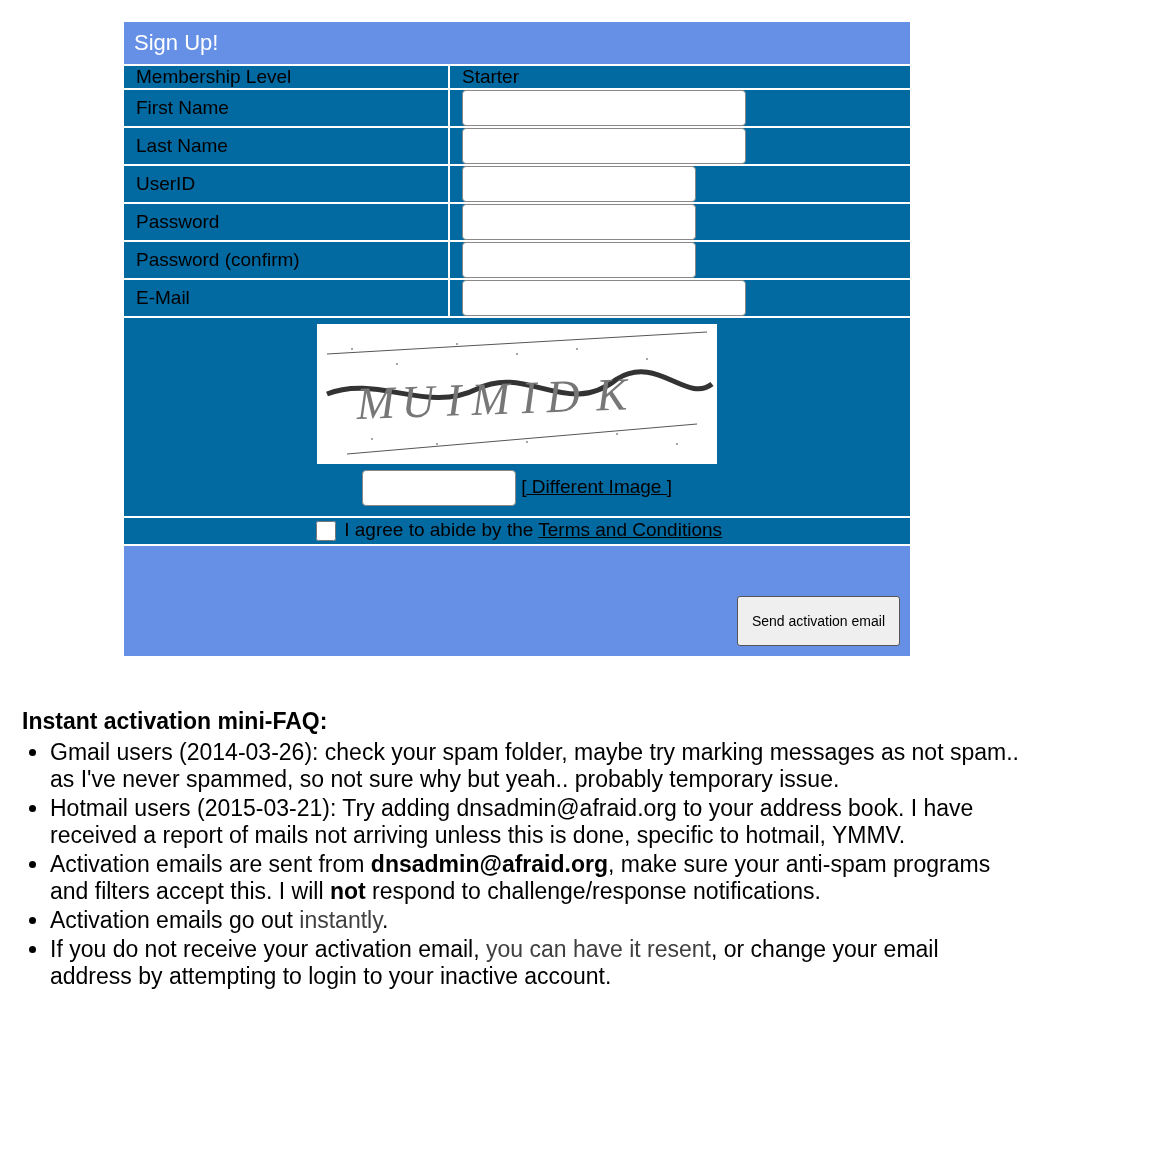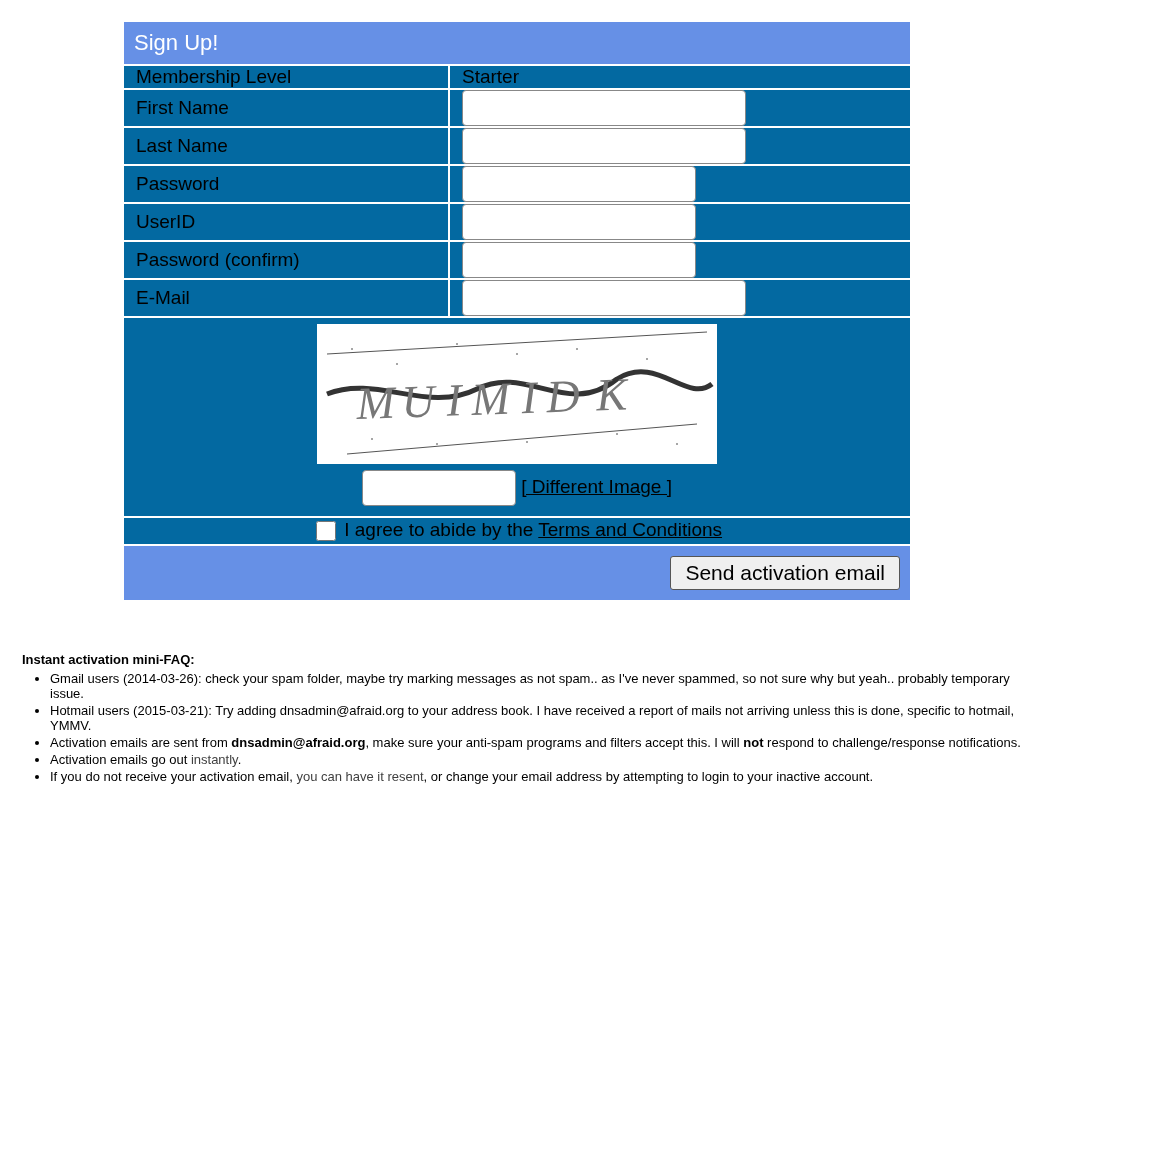--- a/index.html
+++ b/index.html
@@ -61,35 +61,36 @@
     color: #000;
     text-decoration: underline;
   }
   .footer-row {
     background: #6690e6;
     text-align: right;
     padding: 10px 10px;
   }
   button.submit {
     font-family: Arial, sans-serif;
-    font-size: 21px;
-    padding: 4px 14px;
+    font-size: 14px;
+    padding: 16px 14px;
     border: 1px solid #555;
     border-radius: 3px;
     background: #efefef;
+    margin-top: 40px;
   }
   input[type=checkbox] {
     width: 20px;
     height: 20px;
     vertical-align: middle;
   }
   .faq {
     margin-top: 50px;
     font-family: Verdana, Geneva, sans-serif;
-    font-size: 13px;
+    font-size: 23px;
     max-width: 1000px;
   }
   .faq b { font-weight: bold; }
   .faq ul { margin: 4px 0 0 0; padding-left: 28px; }
   .faq li { margin-bottom: 2px; }
   .red { color: #404040; }
 </style>
 </head>
 <body>
 
@@ -114,30 +115,30 @@
   </tr>
 
   <tr>
     <td class="cell label">Last Name</td>
     <td class="cell">
       <input type="text" class="wide" style="">
     </td>
   </tr>
 
   <tr>
+    <td class="cell label">UserID</td>
+    <td class="cell">
+      <input type="text" class="med" style="">
+    </td>
+  </tr>
+
+  <tr>
     <td class="cell label">Password</td>
     <td class="cell">
       <input type="password" class="med" style="">
-    </td>
-  </tr>
-
-  <tr>
-    <td class="cell label">UserID</td>
-    <td class="cell">
-      <input type="text" class="med" style="">
     </td>
   </tr>
 
   <tr>
     <td class="cell label">Password (confirm)</td>
     <td class="cell">
       <input type="password" class="med" style="">
     </td>
   </tr>
 

